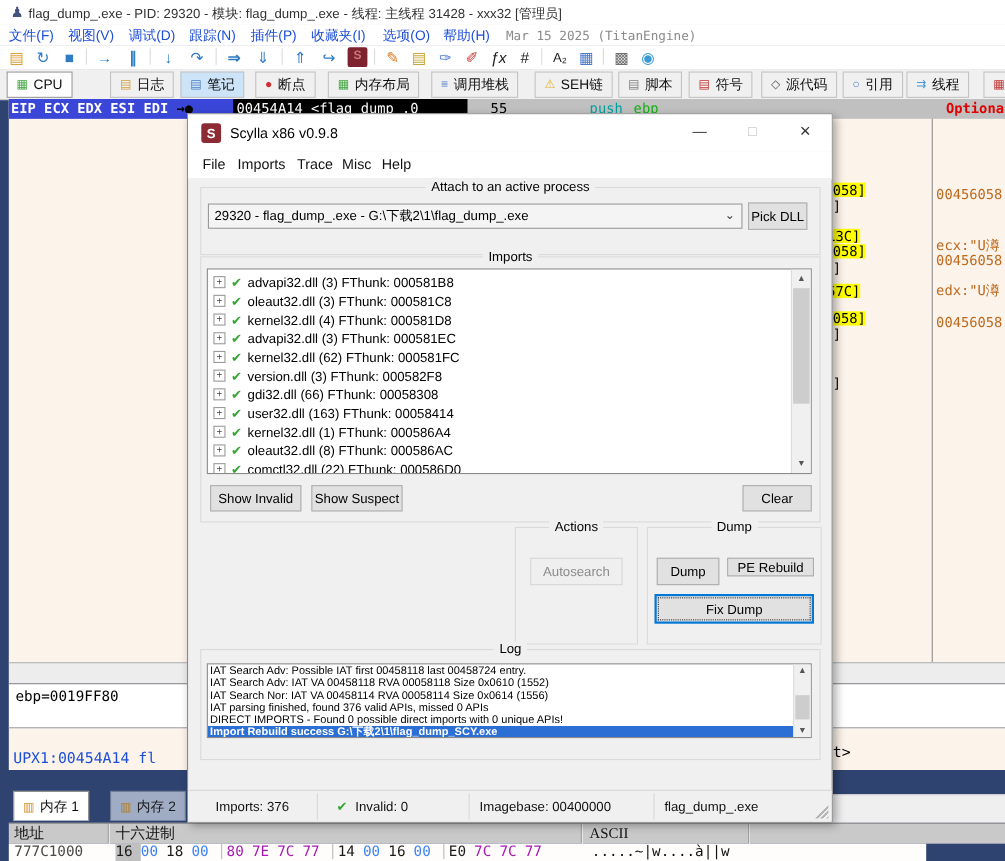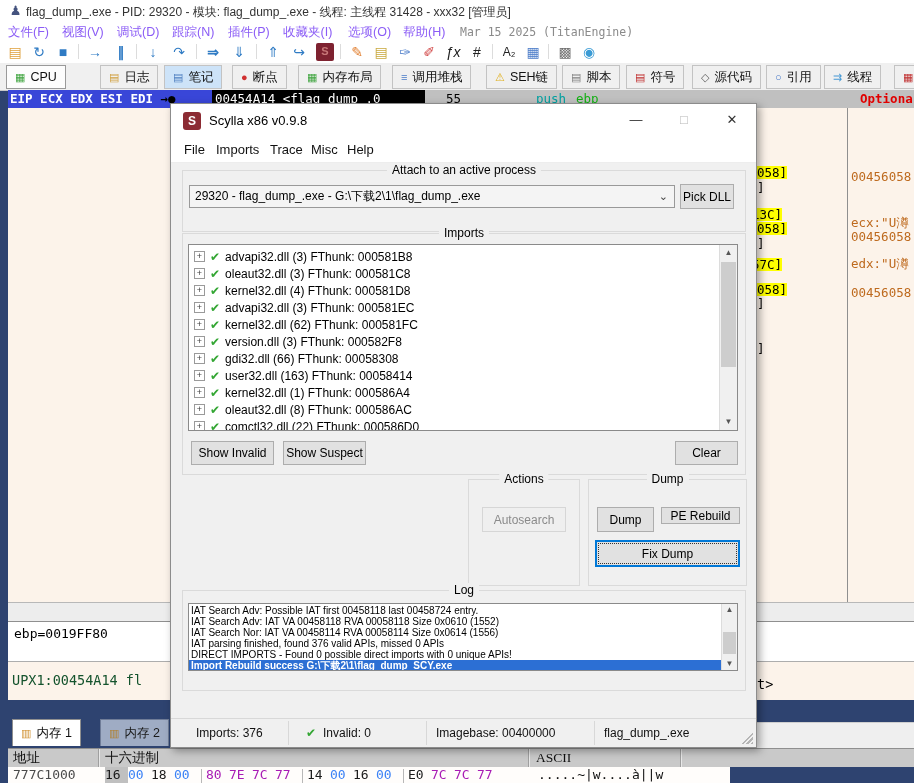--- a/index.html
+++ b/index.html
@@ -5,21 +5,21 @@
   html,body{margin:0;padding:0;}
   .screen{position:relative;width:914px;height:783px;background:#2E4370;overflow:hidden;
           font-family:"Liberation Sans",sans-serif;-webkit-font-smoothing:antialiased;}
   .abs{position:absolute;}
   .mono{font-family:"DejaVu Sans Mono",monospace;}
   
   .titlebar{left:0;top:0;width:914px;height:22px;background:#FFFFFF;border-bottom:1px solid #E6E6E6;}
   .titlebar .ttext{position:absolute;left:26px;top:4px;font-size:12px;color:#333;}
   .appicon{position:absolute;left:8px;top:3px;width:15px;height:15px;color:#44537E;font-size:13px;line-height:15px;text-align:center;}
   .menubar{left:0;top:22px;width:914px;height:19px;background:#FFFFFF;}
-  .menuitem{position:absolute;top:2px;font-size:12.5px;color:#8b5cf6;}
+  .menuitem{position:absolute;top:2px;font-size:12.5px;color:#1d4ed8;}
   .builddate{position:absolute;top:3px;font-size:11.5px;color:#8A8A8A;font-family:"DejaVu Sans Mono",monospace;}
   .toolbar{left:0;top:41px;width:914px;height:22px;background:#FFFFFF;border-bottom:1px solid #DADADA;}
   .tbico{position:absolute;top:2px;width:18px;height:18px;text-align:center;font-size:14px;line-height:18px;}
   .tbsep{position:absolute;top:3px;width:1px;height:15px;background:#DCDCDC;}
   .sbox{background:#7E2230;color:#C87878;font-weight:bold;font-size:11px;line-height:17px;border-radius:2px;}
   .tabbar{left:0;top:63px;width:914px;height:27px;background:#F0F0F0;border-bottom:1px solid #C8C8C8;}
   .tab{position:absolute;top:2px;height:22px;border:1px solid #C3C3C3;background:#F0F0F0;font-size:12.5px;color:#111;
        display:flex;align-items:center;padding:0 8px;gap:5px;}
   .tab .tico{font-size:11px;line-height:11px;}
   .tab.active{background:#FDFDFD;border-color:#9A9A9A;}
@@ -36,21 +36,21 @@
   .infobox{left:8px;top:622px;width:906px;height:40px;background:#FFFFFF;border-bottom:1px solid #ADADAD;box-sizing:border-box;}
   .statusline{left:8px;top:662px;width:906px;height:38px;background:#FCF3EA;}
   
   .dumptab{position:absolute;height:26px;display:flex;align-items:center;gap:5px;padding:0 8px;font-size:12.5px;}
   .dumptab.active{background:#FFFFFF;color:#111;border:1px solid #8F8F8F;border-bottom:none;}
   .dumptab.inactive{background:#9FACC4;color:#1A1A1A;border:1px solid #6F7C97;border-bottom:none;}
   .rstrip{left:757px;top:722px;width:157px;height:26px;background:#EFEFEF;border-top:1px solid #CFCFCF;box-sizing:border-box;}
   .dumphdr{left:8px;top:748px;width:906px;height:19px;background:#C9C9C9;border-top:1px solid #8F8F8F;box-sizing:border-box;
            font-family:Liberation Serif, serif;font-size:13.5px;color:#111;line-height:18px;}
   .hsep{position:absolute;top:0;width:1px;height:19px;background:#9F9F9F;border-right:1px solid #E8E8E8;}
-  .dumprow{left:8px;top:767px;width:722px;height:16px;background:#FFFDFB;font-family:"DejaVu Sans Mono",monospace;font-size:13px;line-height:16px;}
+  .dumprow{left:8px;top:767px;width:834px;height:16px;background:#FFFDFB;font-family:"DejaVu Sans Mono",monospace;font-size:13px;line-height:16px;}
   .byte{display:inline-block;width:23px;}
   .b-k{color:#1A1A1A;} .b-g{color:#3b82f6;} .b-m{color:#A81BB5;}
   .bsel{background:#C0C0C0;}
   .bgrp{display:inline-block;} .ulred{border-bottom:1px solid #E00000;}
   .gsep{display:inline-block;width:1px;height:14px;background:#B8B8B8;vertical-align:middle;margin:0 4px;}
   
   .dlg{left:170px;top:103px;width:587px;height:645px;background:#F0F0F0;border:1px solid #8C8C8C;box-sizing:border-box;
        box-shadow:3px 3px 8px rgba(0,0,0,0.35);font-size:12px;color:#000;}
   .dtitle{position:absolute;left:0;top:0;width:100%;height:34px;background:#FFFFFF;}
   .slogo{position:absolute;left:12px;top:8px;width:18px;height:18px;background:#8C2B33;color:#fff;font-weight:bold;
@@ -217,21 +217,21 @@
   <span class="abs cmt" style="left:851px;top:216px;width:62px;overflow:hidden">ecx:"U澊</span>
   <span class="abs cmt" style="left:851px;top:230px;width:62px;overflow:hidden">00456058</span>
   <span class="abs cmt" style="left:851px;top:257px;width:62px;overflow:hidden">edx:"U澊</span>
   <span class="abs cmt" style="left:851px;top:286px;width:62px;overflow:hidden">00456058</span>
 
   <div class="abs hscroll"></div>
   <div class="abs infobox">
     <span class="mono" style="position:absolute;left:6px;top:4px;font-size:13px;color:#000">ebp=0019FF80</span>
   </div>
   <div class="abs statusline">
-    <span class="mono" style="position:absolute;left:4px;top:10px;font-size:13.5px;color:#14532d">UPX1:00454A14 fl</span>
+    <span class="mono" style="position:absolute;left:4px;top:20px;font-size:13.5px;color:#1d4ed8">UPX1:00454A14 fl</span>
     <span class="mono" style="position:absolute;left:749px;top:14px;font-size:13.5px;color:#000">t&gt;</span>
   </div>
 
   <div class="dumptab active" style="left:12px;top:719px">
     <span style="color:#D09030;font-size:11px">▥</span>
     <span>内存 1</span>
   </div>
   <div class="dumptab inactive" style="left:100px;top:719px">
     <span style="color:#B08030;font-size:11px">▥</span>
     <span>内存 2</span>

